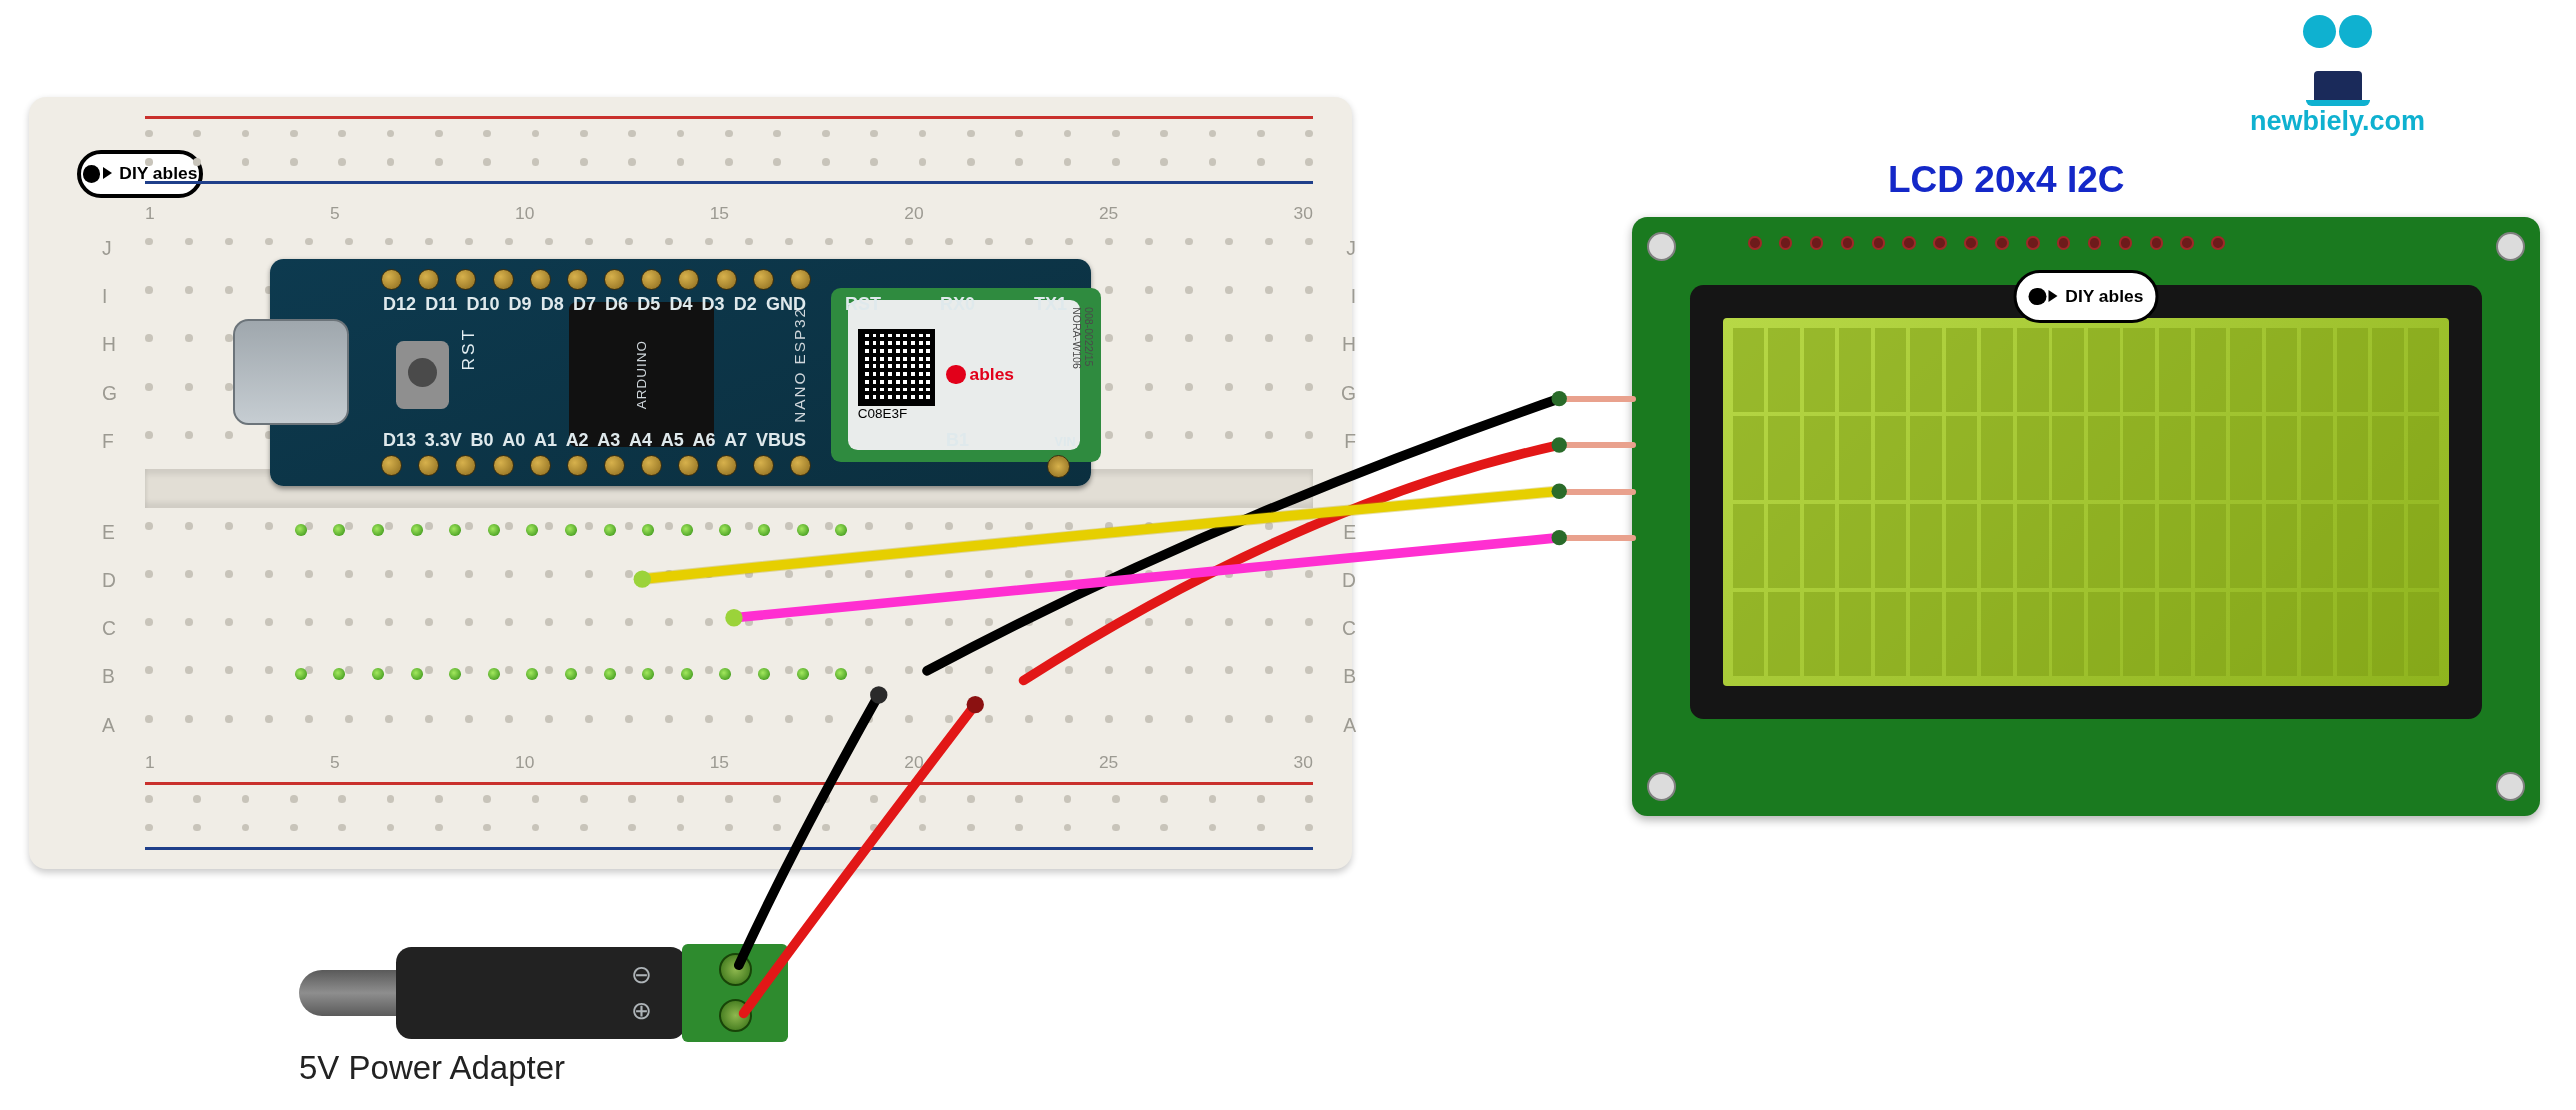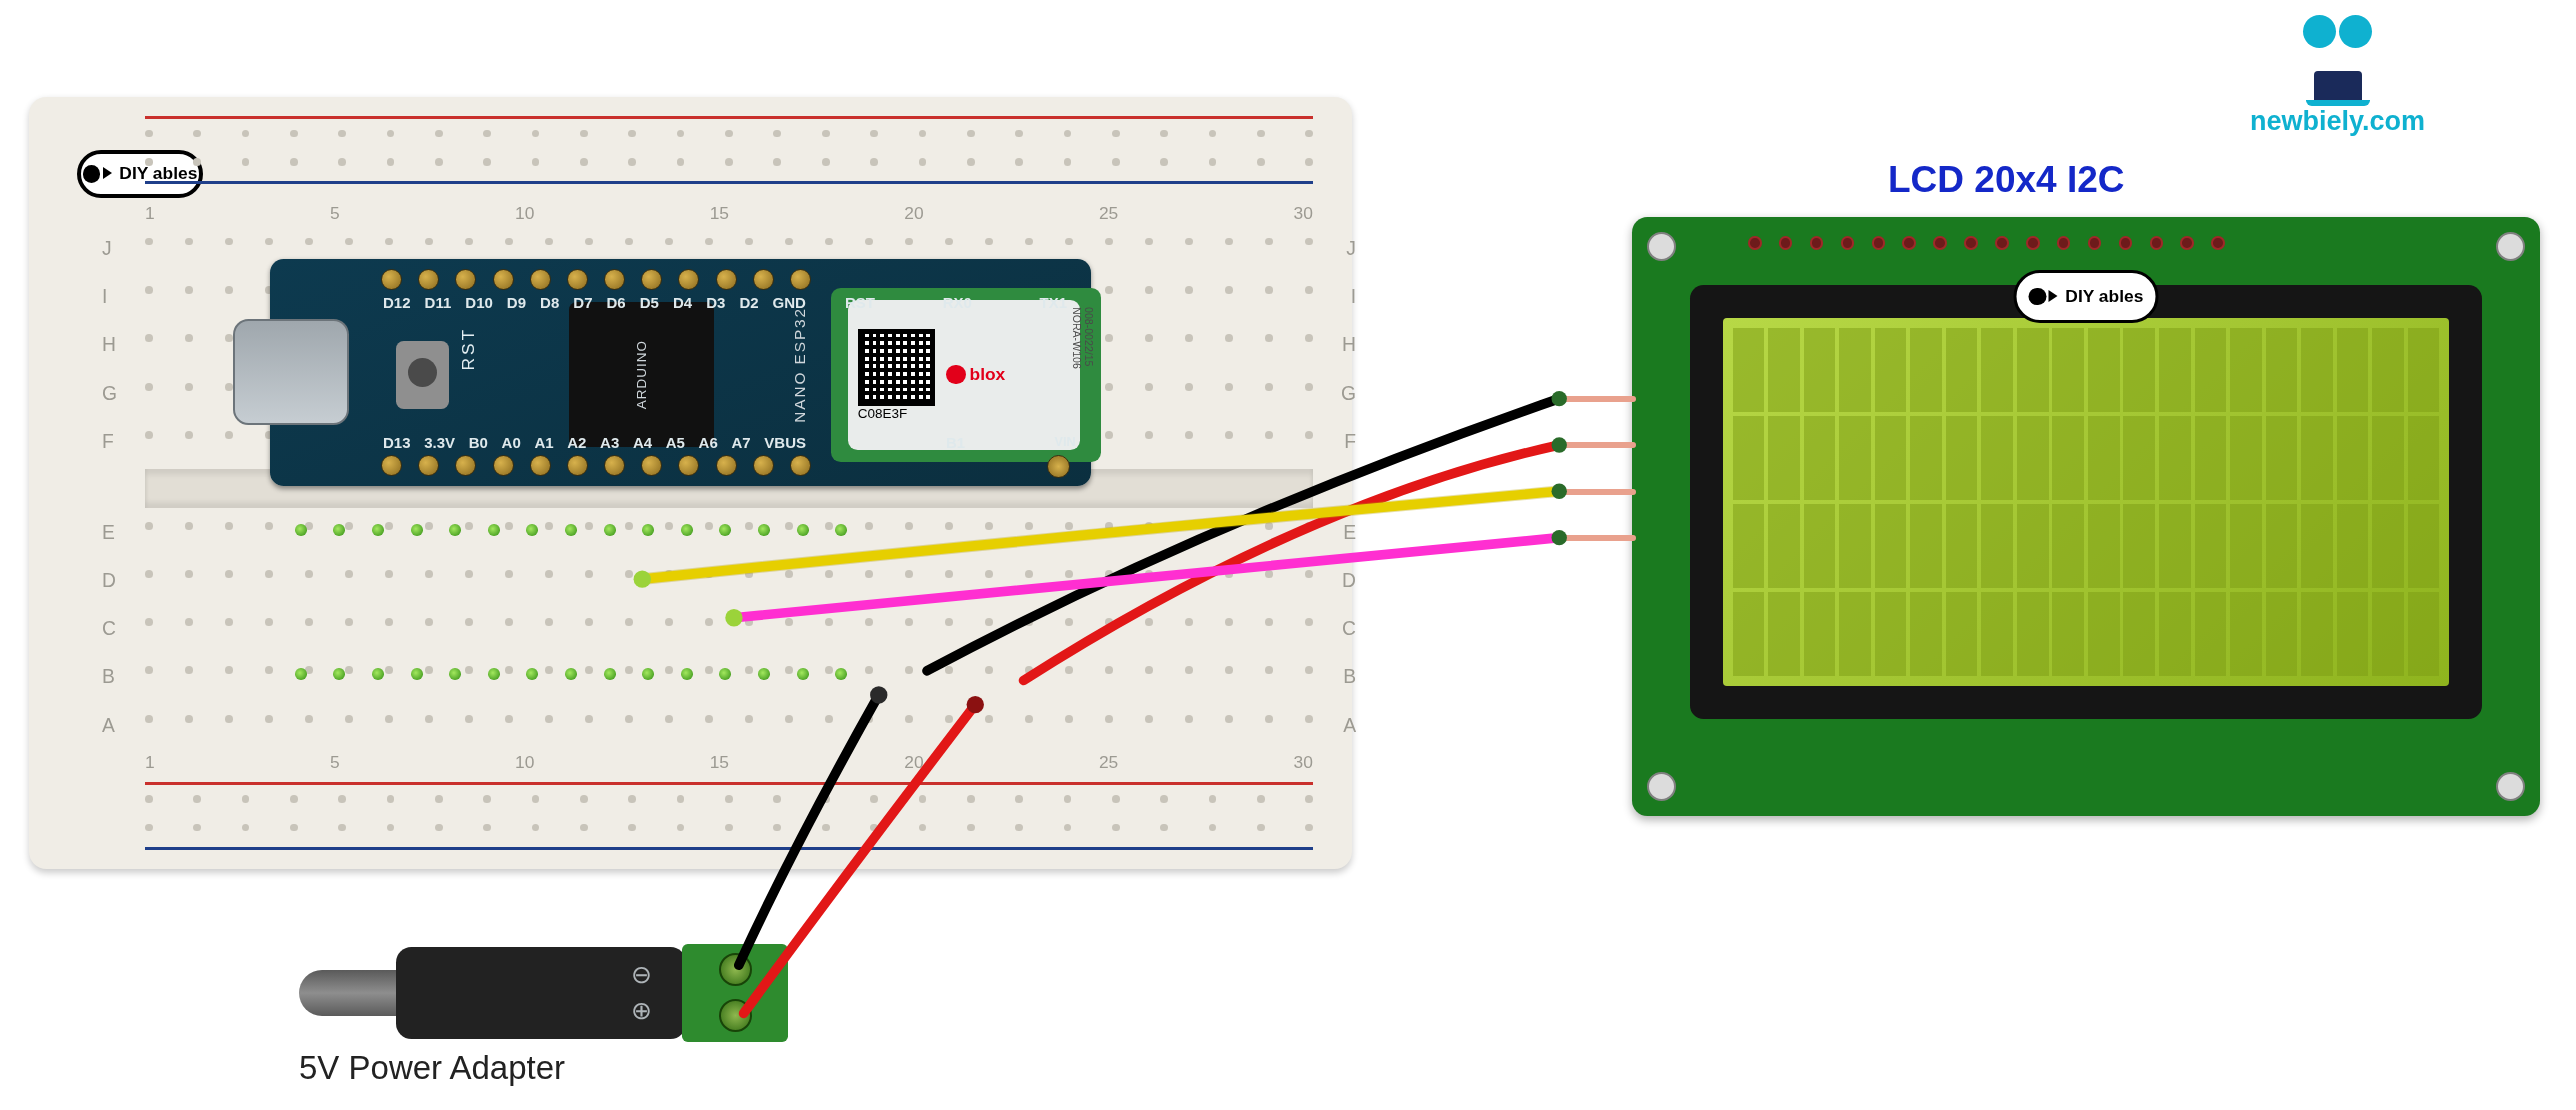--- a/index.html
+++ b/index.html
@@ -248,21 +248,21 @@
     background: radial-gradient(circle at 35% 35%, #d7b14c, #8a6a1e);
     border:1.9px solid #3a2e0f;
   }
   .arduino .pin-labels {
     position:absolute;
     left:113px;
     right:285px;
     display:flex;
     justify-content:space-between;
     color:#dfe9ec;
-    font-size:15px;
+    font-size:18px;
     font-weight:600;
   }
   .arduino .pin-labels.top { top:35px; }
   .arduino .pin-labels.bottom { bottom:35px;align-items:center; }
   .arduino .pin-labels.rt {
     right:24px; left:auto; width:222px;
   }
   .arduino .vert-brand{
      position:absolute;
      right:282px; top:48px;
@@ -988,21 +988,21 @@
     <span>NANO ESP32</span>
   </div>
   <div class="module">
     <div class="can">
       <div>
         <div class="qr"></div>
         <div class="qr-text">C08E3F</div>
       </div>
       <div class="ublox">
         <span class="dot"></span>
-        <span>blox</span>
+        <span>ables</span>
       </div>
     </div>
     <div class="nora">
       <span>008-0022/15</span><br>
       <span>NORA-W106</span>
     </div>
   </div>
 
   <div class="pin-row top">
     <span class="pin"></span>

